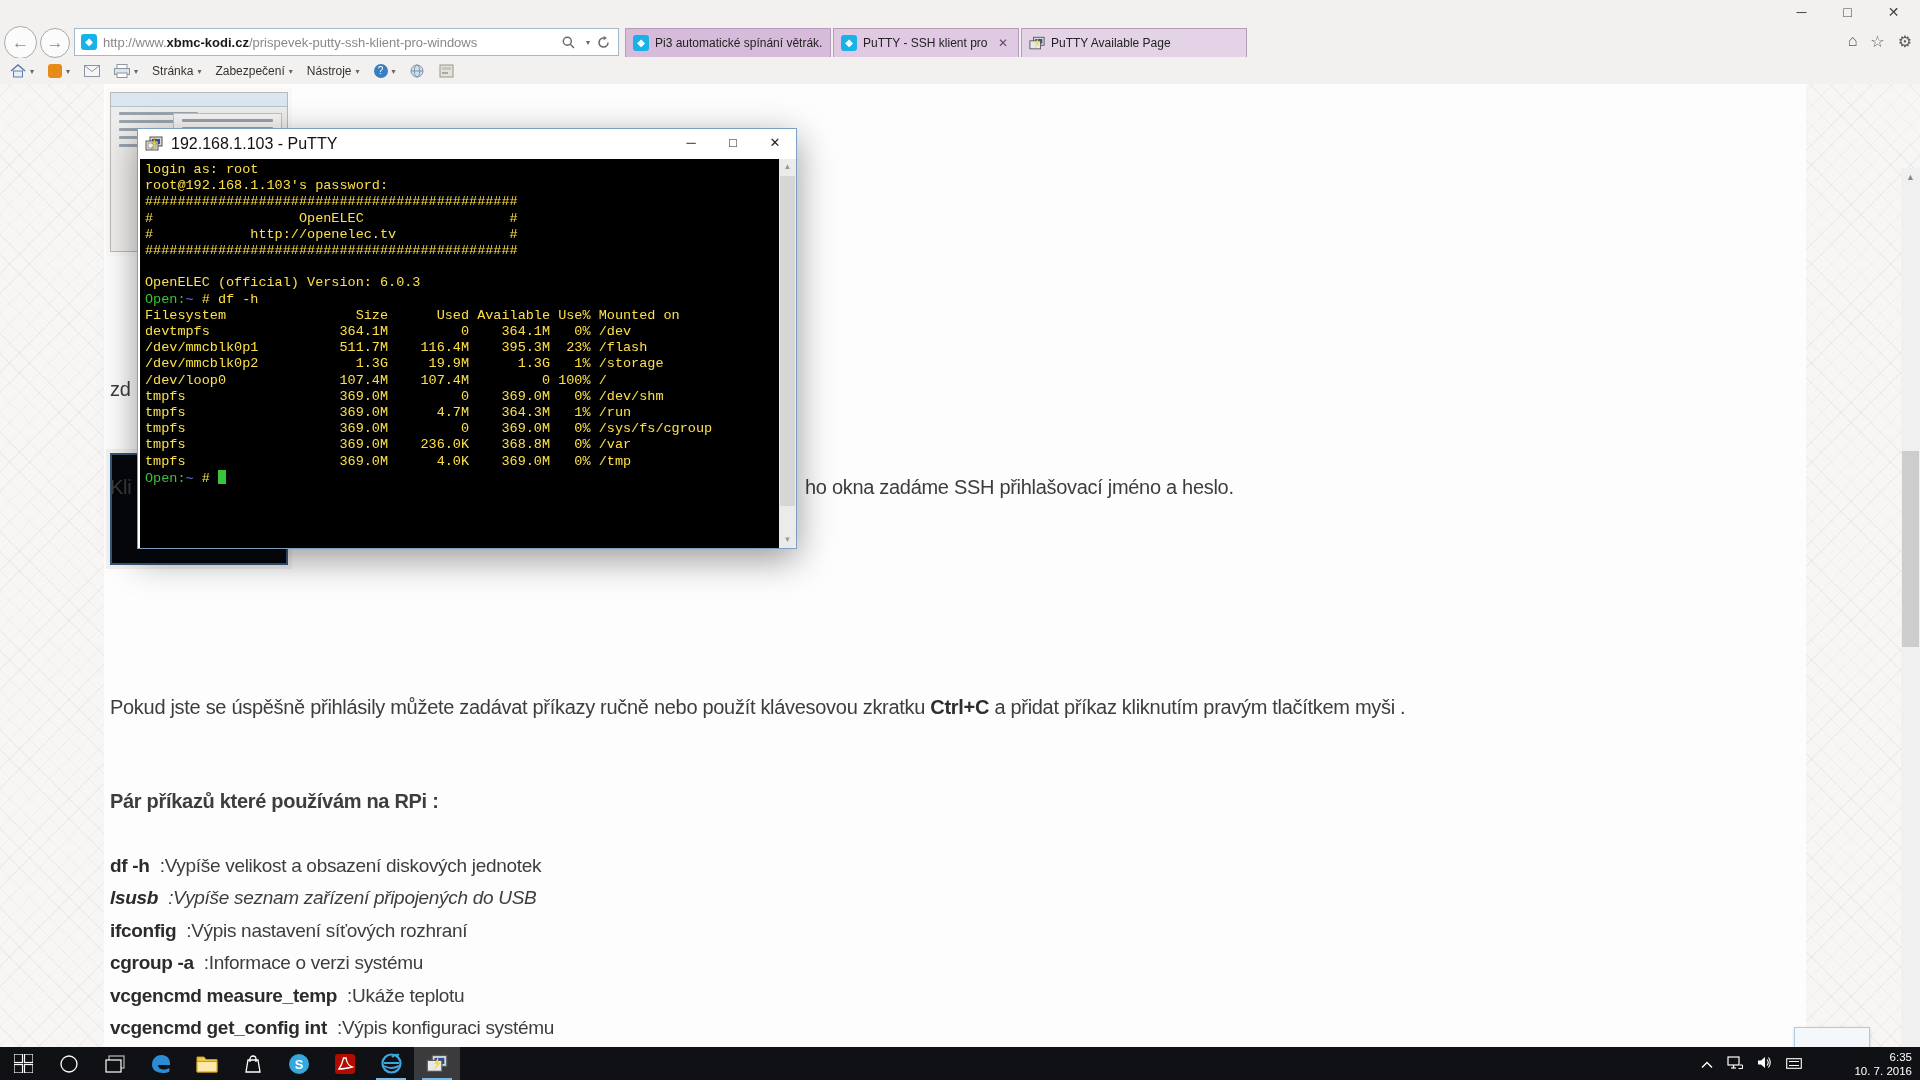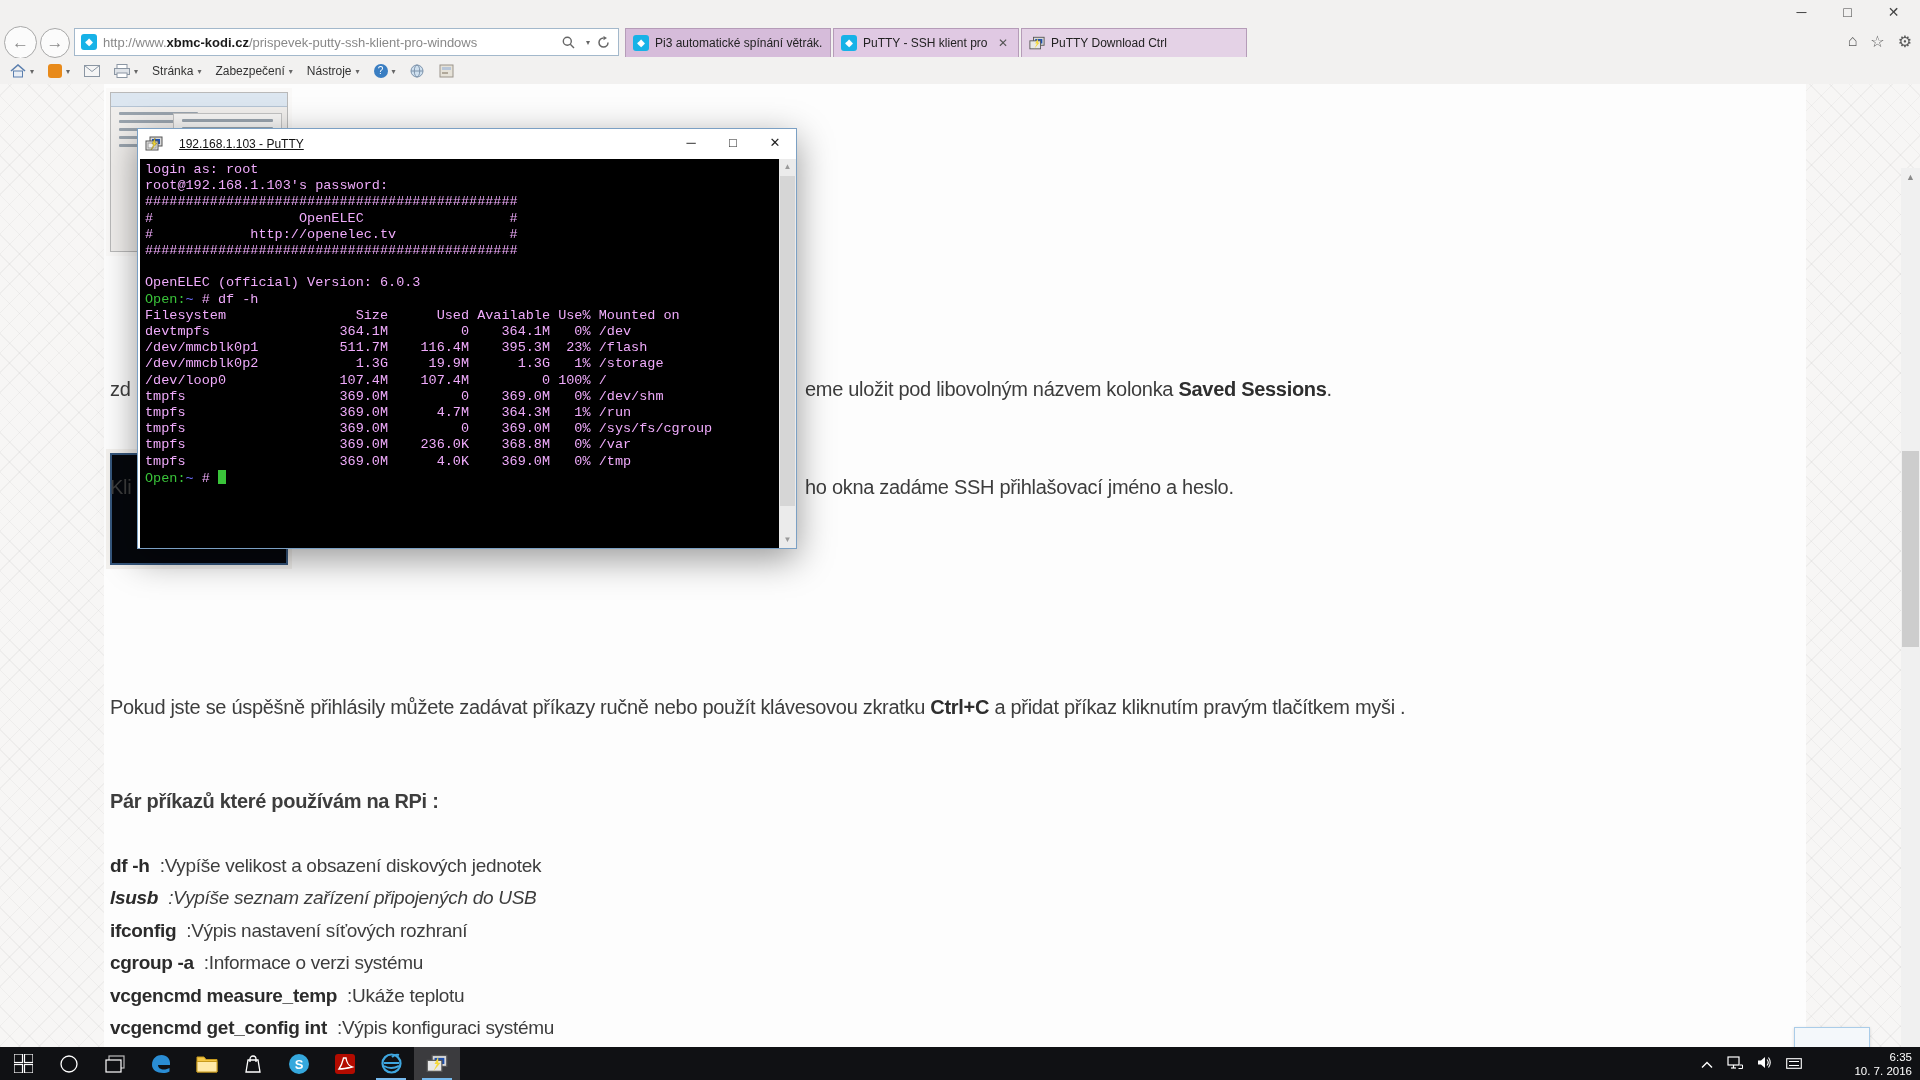--- a/index.html
+++ b/index.html
@@ -63,26 +63,26 @@
   #scrollbar { position:absolute; right:0; top:84px; width:19px; height:963px; background:#f0f0f0; }
   #scroll-thumb { position:absolute; left:1px; top:283px; width:17px; height:196px; background:#cdcdcd; }
   .scroll-arrow { position:absolute; left:0; width:19px; height:18px; color:#8a8a8a; font-size:9px;
                   text-align:center; line-height:18px; }
 
   
   #putty { position:absolute; left:137px; top:128px; width:660px; height:421px; background:#fff;
            border:1px solid #7ba0c4; box-shadow:0 10px 34px rgba(0,0,0,0.4); }
   #putty-titlebar { position:absolute; left:0; top:0; width:100%; height:30px; background:#ffffff;
                     display:flex; align-items:center; }
-  #putty-title { font-size:12px; color:#111; margin-left:16px;text-decoration:underline; }
+  #putty-title { font-size:16px; color:#111; margin-left:8px; }
   .pcap { width:42px; height:30px; text-align:center; line-height:28px; font-size:13px; color:#222; }
   #putty-term { position:absolute; left:2px; top:30px; width:656px; height:389px; background:#000; overflow:hidden; }
   #term-lines { position:absolute; left:5px; top:3px; font-family:"Liberation Mono","DejaVu Sans Mono",monospace;
                 font-size:13.5px; line-height:16.2px; white-space:pre; }
-  .c-fg { color:#f0abfc;margin-top:26px; } .c-green { color:#3ac43a; } .c-blue { color:#6e6eff; }
+  .c-fg { color:#fde047;margin-top:26px; } .c-green { color:#3ac43a; } .c-blue { color:#6e6eff; }
   .c-cursor { display:inline-block; width:8px; height:14px; background:#3ac43a; vertical-align:-2px; }
   #term-scroll { position:absolute; right:0; top:0; width:17px; height:389px; background:#ebebeb; }
   #term-scroll .sa { position:absolute; left:0; width:17px; height:16px; color:#9a9a9a; font-size:8px;
                      text-align:center; line-height:16px; }
   #term-thumb { position:absolute; left:1px; top:17px; width:15px; height:330px; background:#d6d6d6; }
 
   
   #taskbar { position:absolute; left:0; top:1047px; width:1920px; height:33px; background:#101114;
              display:flex; align-items:center; }
   .tb-btn { width:46px; height:33px; display:flex; align-items:center; justify-content:center; position:relative; }
@@ -136,21 +136,21 @@
             <span class="t-title">PuTTY - SSH klient pro Win...</span>
             <span class="tab-close">✕</span>
           </div>
           <div class="tab" style="left: 1021px; width: 226px; background: rgb(228, 210, 230);">
             <svg width="16" height="15" viewBox="0 0 18 16">
               <rect x="5" y="1" width="12" height="9" fill="#d8d8d8" stroke="#555"></rect>
               <rect x="7" y="3" width="8" height="5" fill="#1d50b0"></rect>
               <rect x="1" y="5" width="12" height="9" fill="#e8e8e8" stroke="#555"></rect>
               <path d="M10 2 L7 8 L9 8 L6 14 L12 7 L10 7 Z" fill="#f5d93c"></path>
             </svg>
-            <span class="t-title">PuTTY Download Ctrl</span>
+            <span class="t-title">PuTTY Available Page</span>
           </div>
         </div>
 
       <div id="ie-topicons">
         <span>⌂</span>
         <span>☆</span>
         <span>⚙</span>
       </div>
     </div>
 
@@ -226,23 +226,20 @@
               <div class="mini-line"></div>
               <div class="mini-line"></div>
               <div class="mini-line short"></div>
               <div class="mini-line"></div>
             </div>
         </div>
 
         <div id="thumb2"></div>
 
         <div class="article-text" style="left:6px; top:294px;">zd</div>
-        <div class="article-text" style="left:701px; top:294px;">
-          <span>eme uložit pod libovolným názvem kolonka </span><b>Saved Sessions</b><span>.</span>
-        </div>
         <div class="article-text" style="left:6px; top:392px;">Kli</div>
         <div class="article-text" style="left:701px; top:392px;">ho okna zadáme SSH přihlašovací jméno a heslo.</div>
 
         <div class="article-text" style="left:6px; top:612px;">
           <span>Pokud jste se úspěšně přihlásily můžete zadávat příkazy ručně nebo použít klávesovou zkratku </span><b>Ctrl+C</b><span> a přidat příkaz kliknutím pravým tlačítkem myši .</span>
         </div>
 
         <div class="article-text" style="left:6px; top:706px; font-weight:bold;">Pár příkazů které používám na RPi :</div>
 
         <div id="cmd-list">

